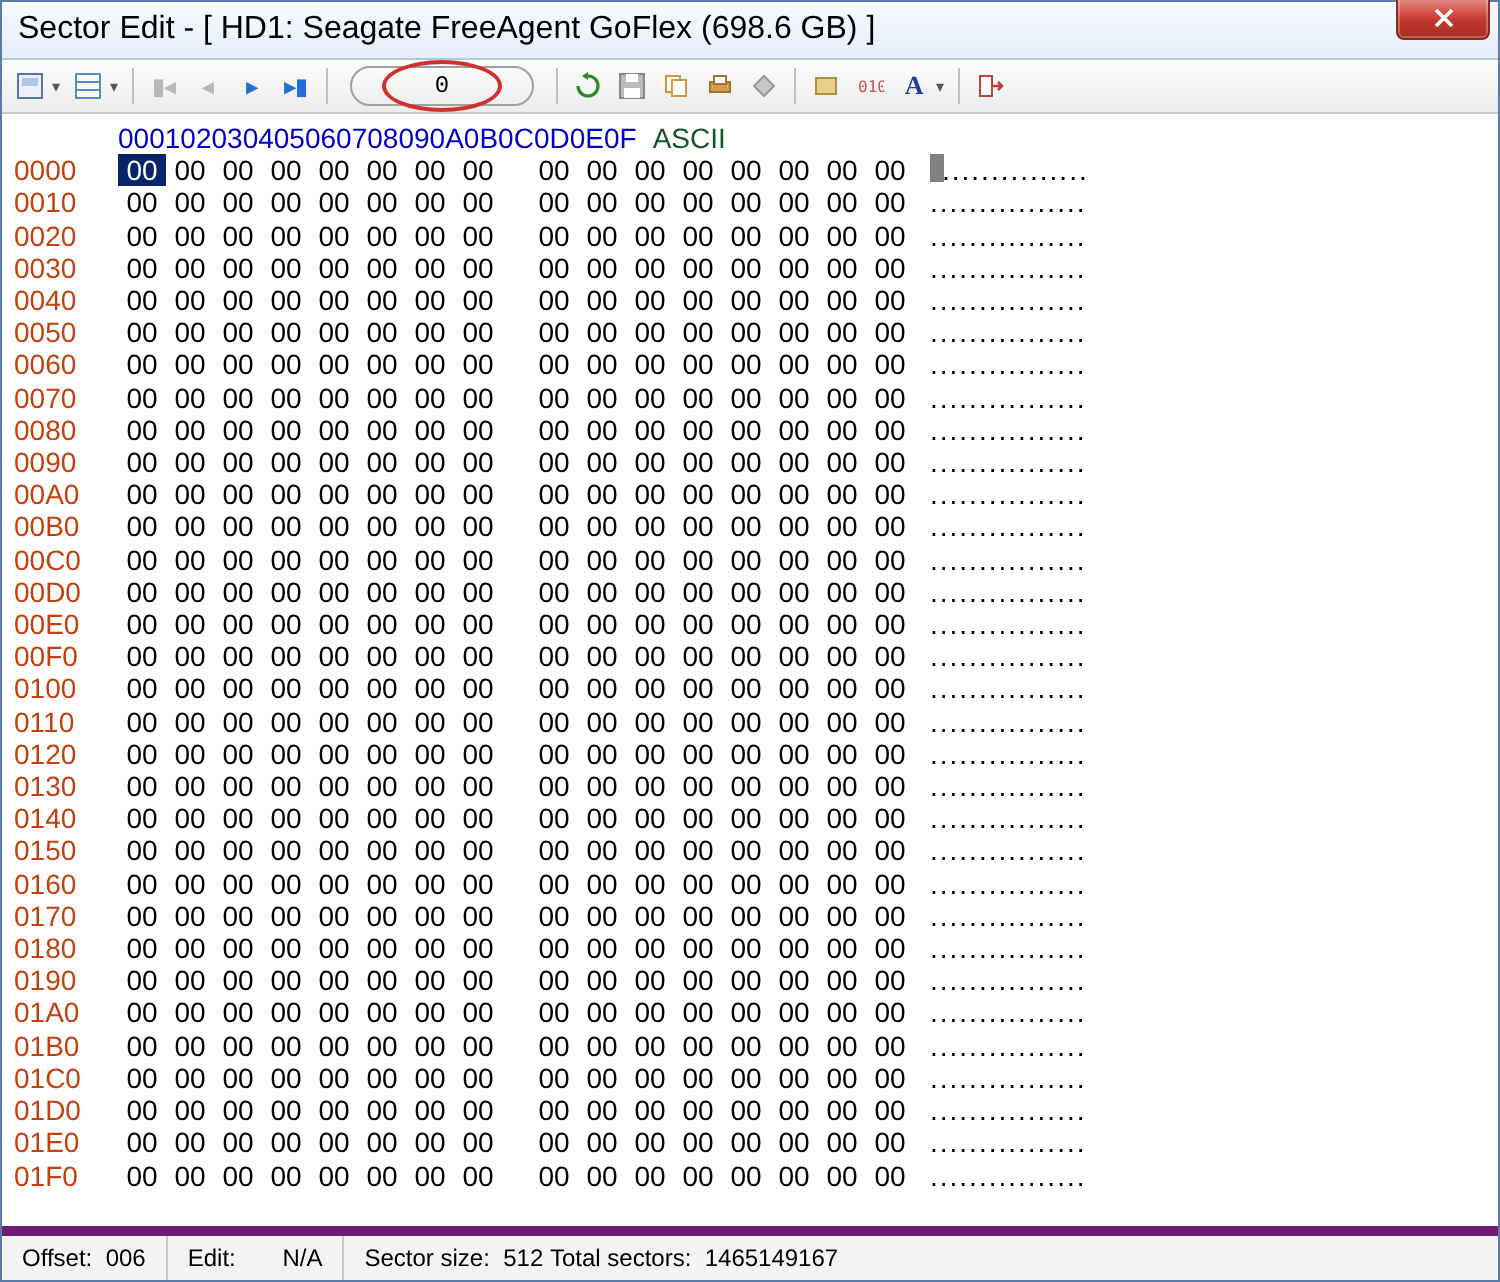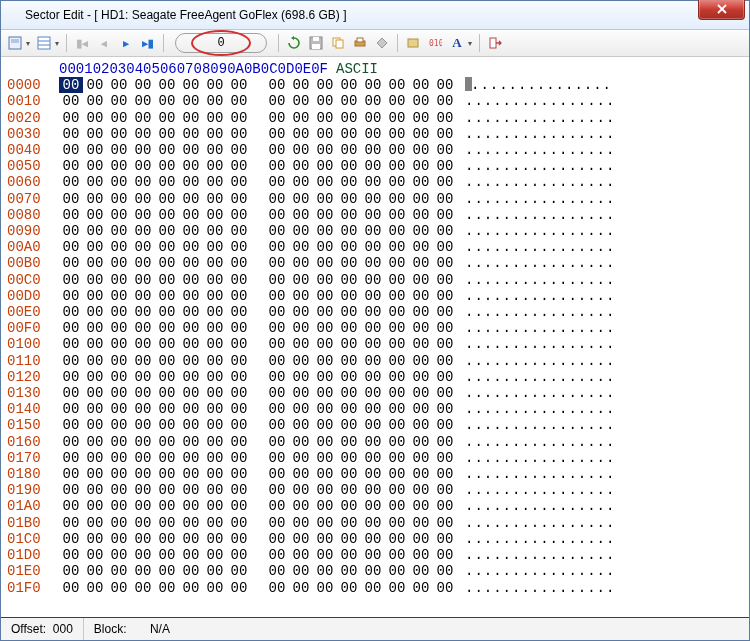--- a/index.html
+++ b/index.html
@@ -1,42 +1,42 @@
 <!DOCTYPE html>
 <html><head>
 <meta charset="utf-8">
 <style>
 html,body{margin:0;padding:0;font-family:"Segoe UI",Tahoma,sans-serif;font-size:12px;background:#fff;color:#000}
 .window{width:750px;height:641px;border:1px solid #5a7aa8;box-sizing:border-box;position:relative;display:flex;flex-direction:column}
-.titlebar{height:28px;background:linear-gradient(#f7fbff,#e4eefc);border-bottom:1px solid #b6c8e0;display:flex;align-items:center;padding-left:24px;position:relative;font-size:12px;color:#000}
+.titlebar{height:28px;background:linear-gradient(#f7fbff,#e4eefc);border-bottom:1px solid #b6c8e0;display:flex;align-items:center;padding-left:8px;position:relative;font-size:16px;color:#000}
 .titlebar .title{white-space:nowrap}
 .close-btn{position:absolute;right:4px;top:-2px;width:45px;height:20px;background:linear-gradient(#e58e8a,#d1453b 45%,#c03a2f 55%,#a82c22);border:1px solid #8a2a22;border-top:none;border-radius:0 0 4px 4px;display:flex;align-items:center;justify-content:center;color:#fff;box-shadow:inset 0 0 0 1px rgba(255,255,255,.25)}
 .close-btn svg{width:10px;height:10px}
 .toolbar{height:26px;background:linear-gradient(#fdfdfd,#ececec);border-bottom:1px solid #c9c9c9;display:flex;align-items:center;padding:0 4px;gap:2px}
 .tb-btn{width:18px;height:18px;display:flex;align-items:center;justify-content:center;border:1px solid transparent;border-radius:2px}
 .tb-sep{width:1px;height:18px;background:#c0c0c0;margin:0 3px}
 .tb-drop{font-size:8px;color:#555;margin-left:-1px;margin-right:2px}
 .nav-arrow{color:#1e6fd6;font-weight:bold;font-size:11px}
 .nav-arrow.dis{color:#b8b8b8}
 .sector-field{width:90px;height:18px;border:1px solid #a0a0a0;border-radius:10px;display:flex;align-items:center;justify-content:center;margin:0 6px;font-family:"Courier New",monospace;font-size:12px;position:relative}
 .sector-field .ring{position:absolute;left:50%;top:50%;width:56px;height:22px;border:2px solid #d03030;border-radius:50%;transform:translate(-50%,-50%);pointer-events:none}
 .mini-icon{width:14px;height:14px}
-.hex-area{flex:1;overflow:hidden;background:#fff;padding:4px 6px 2px 6px;font-family:Liberation Mono, monospace;font-size:14px;line-height:16.2px;color:#000}
+.hex-area{flex:1;overflow:hidden;background:#fff;padding:4px 6px 2px 6px;font-family:Liberation Sans, sans-serif;font-size:14px;line-height:16.2px;color:#000}
 .hex-header{color:#0000c8;display:flex;white-space:pre}
 .hex-header .off-col{width:52px}
 .hex-header .bytes{letter-spacing:0}
 .hex-row{display:flex;white-space:pre}
 .hex-row .off{width:52px;color:#c2410c}
 .hex-row .b{display:inline-block;width:24px;text-align:center}
 .hex-row .gap{display:inline-block;width:14px}
 .hex-row .sel{background:#0a246a;color:#fff}
 .ascii-hdr{margin-left:8px;color:#14532d}
 .ascii{margin-left:8px;letter-spacing:1px;color:#000}
 .ascii .cur{display:inline-block;width:7px;height:14px;background:#808080;vertical-align:text-top;margin-right:-1px}
-.statusbar{height:22px;border-top:1px solid #701a75;background:#f4f4f4;display:flex;align-items:center;font-size:12px}
+.statusbar{height:22px;border-top:5px solid #701a75;background:#f4f4f4;display:flex;align-items:center;font-size:12px}
 .stat-seg{padding:0 10px;border-right:1px solid #c9c9c9;height:100%;display:flex;align-items:center;white-space:nowrap}
 .stat-seg:last-child{border-right:none}
 </style>
 </head>
 <body>
 
 <div class="window">
 
   <div class="titlebar">
     <span class="title">Sector Edit - [ HD1: Seagate FreeAgent GoFlex (698.6 GB) ]</span>
@@ -171,20 +171,23 @@
         <div class="hex-row"><span class="off">01B0</span><span class="b">00</span><span class="b">00</span><span class="b">00</span><span class="b">00</span><span class="b">00</span><span class="b">00</span><span class="b">00</span><span class="b">00</span><span class="gap"></span><span class="b">00</span><span class="b">00</span><span class="b">00</span><span class="b">00</span><span class="b">00</span><span class="b">00</span><span class="b">00</span><span class="b">00</span><span class="ascii">................</span></div>
         <div class="hex-row"><span class="off">01C0</span><span class="b">00</span><span class="b">00</span><span class="b">00</span><span class="b">00</span><span class="b">00</span><span class="b">00</span><span class="b">00</span><span class="b">00</span><span class="gap"></span><span class="b">00</span><span class="b">00</span><span class="b">00</span><span class="b">00</span><span class="b">00</span><span class="b">00</span><span class="b">00</span><span class="b">00</span><span class="ascii">................</span></div>
         <div class="hex-row"><span class="off">01D0</span><span class="b">00</span><span class="b">00</span><span class="b">00</span><span class="b">00</span><span class="b">00</span><span class="b">00</span><span class="b">00</span><span class="b">00</span><span class="gap"></span><span class="b">00</span><span class="b">00</span><span class="b">00</span><span class="b">00</span><span class="b">00</span><span class="b">00</span><span class="b">00</span><span class="b">00</span><span class="ascii">................</span></div>
         <div class="hex-row"><span class="off">01E0</span><span class="b">00</span><span class="b">00</span><span class="b">00</span><span class="b">00</span><span class="b">00</span><span class="b">00</span><span class="b">00</span><span class="b">00</span><span class="gap"></span><span class="b">00</span><span class="b">00</span><span class="b">00</span><span class="b">00</span><span class="b">00</span><span class="b">00</span><span class="b">00</span><span class="b">00</span><span class="ascii">................</span></div>
         <div class="hex-row"><span class="off">01F0</span><span class="b">00</span><span class="b">00</span><span class="b">00</span><span class="b">00</span><span class="b">00</span><span class="b">00</span><span class="b">00</span><span class="b">00</span><span class="gap"></span><span class="b">00</span><span class="b">00</span><span class="b">00</span><span class="b">00</span><span class="b">00</span><span class="b">00</span><span class="b">00</span><span class="b">00</span><span class="ascii">................</span></div>
       </div>
   </div>
 
   <div class="statusbar">
     <div class="stat-seg">
-      <span>Offset:</span>&nbsp;&nbsp;<span>000</span>
+      <span>Offset:</span>&nbsp;&nbsp;<span>006</span>
     </div>
     <div class="stat-seg">
-      <span>Block:</span>&nbsp;&nbsp;&nbsp;&nbsp;&nbsp;&nbsp;&nbsp;<span>N/A</span>
+      <span>Edit:</span>&nbsp;&nbsp;&nbsp;&nbsp;&nbsp;&nbsp;&nbsp;<span>N/A</span>
+    </div>
+    <div class="stat-seg" style="flex:1">
+      <span>Sector size:</span>&nbsp;&nbsp;<span>512</span>&nbsp;<span>Total sectors:</span>&nbsp;&nbsp;<span>1465149167</span>
     </div>
   </div>
 
 </div>
 
 </body></html>

